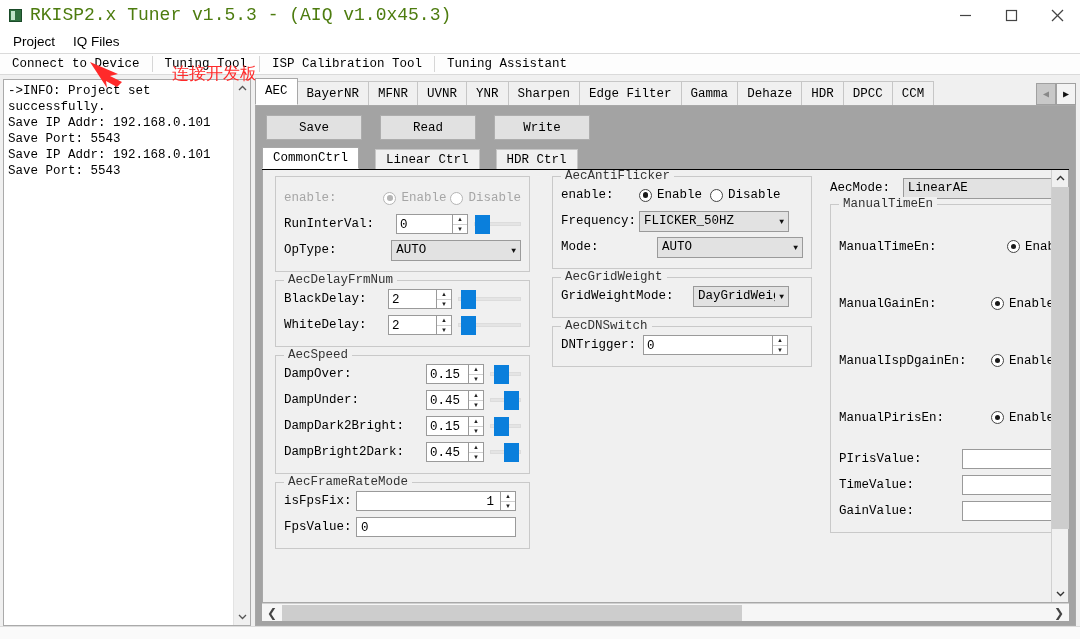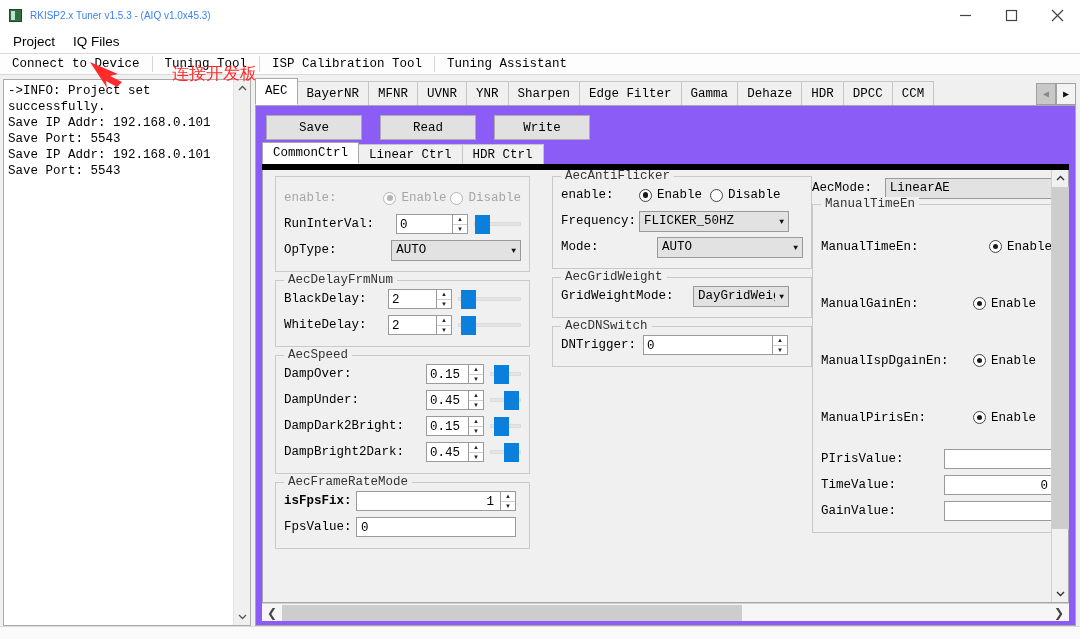--- a/index.html
+++ b/index.html
@@ -22,22 +22,22 @@
   #app-icon {
     width:13px; height:13px; margin-left:9px; margin-right:8px;
     background:#2f6f3f; border:1px solid #1a4a28;
     display:inline-block; position:relative;
   }
   #app-icon::after{
     content:""; position:absolute; left:1px; top:1px; width:4px; height:9px;
     background:#bfe3c8;
   }
   #app-title {
-    font-family:Liberation Sans, sans-serif;
-    font-size:10px; color:#3b82f6; white-space:nowrap;
+    font-family:Liberation Mono, monospace;
+    font-size:18px; color:#4d7c0f; white-space:nowrap;
   }
   .wincontrols { position:absolute; right:0; top:0; height:30px; display:flex; }
   .winbtn { width:46px; height:30px; display:flex; align-items:center; justify-content:center;
             color:#333; font-size:14px; }
   .winbtn svg { display:block; }
   
   #menubar {
     height:23px; display:flex; align-items:center; padding-left:4px;
     font-size:13.5px; background:#ffffff;
   }
@@ -83,45 +83,45 @@
     margin-right:-1px; white-space:nowrap; line-height:16px;
   }
   .tab.active { background:#ffffff; height:27px; border-color:#a8a8a8; position:relative; z-index:3;
                 border-bottom:1px solid #ffffff; }
   .tabnav { position:absolute; right:0; bottom:0; display:flex; }
   .tabnav div { width:20px; height:22px; display:flex; align-items:center; justify-content:center;
                 border:1px solid #a0a0a0; background:#e6e6e6; font-size:10px; color:#333; }
   .tabnav .left { background:#c8c8c8; color:#888; }
   .tabnav .right { background:#f3f3f3; color:#111; }
   
-  #tabpanel { flex:1; border:1px solid #a8a8a8; border-top:none; background:#8b5cf6;
+  #tabpanel { flex:1; border:1px solid #a8a8a8; border-top:none; background:#a3a3a3;
               padding:6px 6px 4px 6px; display:flex; flex-direction:column; min-height:0; }
   #btnrow { display:flex; gap:18px; padding:3px 4px 8px 4px; }
   .pushbtn {
     width:96px; height:25px; background:#e1e1e1; border:1px solid #adadad;
     display:flex; align-items:center; justify-content:center;
     font-family:"Liberation Mono", monospace; font-size:12.5px;
   }
   
   #subtabstrip { display:flex; align-items:flex-end; height:22px;
                  font-family:"Liberation Mono", monospace; font-size:12.5px;
-                 border-bottom:6px solid #000000; }
+                 border-bottom:1px solid #000000;gap:17px; }
   .subtab { padding:2px 10px; height:20px; line-height:16px; border:1px solid #c6c6c6;
             border-bottom:none; background:#f0f0f0; margin-right:-1px; white-space:nowrap; }
   .subtab.active { background:#ffffff; height:22px; border-color:#a8a8a8; border-bottom:1px solid #ffffff;
                    position:relative; z-index:3; }
   
   #formviewport { flex:1; border:1px solid #a8a8a8; border-top:none; background:#f0f0f0;
                   display:flex; min-height:0; position:relative; }
   #formscrollarea { flex:1; display:flex; min-width:0; overflow:hidden; padding:6px 0 0 12px; }
   
   .col { display:flex; flex-direction:column; }
   .col1 { width:255px; }
   .col2 { width:260px; margin-left:22px; }
-  .col3 { width:250px; }
+  .col3 { width:250px; margin-left:18px; }
   .group {
     border:1px solid #c9c9c9; margin-bottom:8px; padding:6px 8px 7px 8px;
     position:relative; background:#f0f0f0;
   }
   .group > .glabel {
     position:absolute; top:-8px; left:8px; background:#f0f0f0; padding:0 4px;
     font-family:"Liberation Mono", monospace; font-size:12.5px; color:#333;
   }
   .row { display:flex; align-items:center; height:24px; margin-bottom:2px; }
   .lbl { font-family:"Liberation Mono", monospace; font-size:12.5px; white-space:nowrap; color:#000; }
@@ -390,21 +390,21 @@
                 <span class="slider">
                   <span class="strack"></span>
                   <span class="shandle" style="left:44%;"></span>
                 </span>
               </div>
             </div>
 
             <div class="group">
               <div class="glabel">AecFrameRateMode</div>
               <div class="row">
-                <span class="lbl" style="width:72px;font-weight:bold;">isFpsFix:</span>
+                <span class="lbl" style="width:72px;">isFpsFix:</span>
                 <span class="spin" style="width:160px;">
                   <span class="val right">1</span>
                   <span class="btns">
                       <div>▲</div>
                       <div>▼</div>
                     </span>
                 </span>
               </div>
               <div class="row">
                 <span class="lbl" style="width:72px;">FpsValue:</span>

